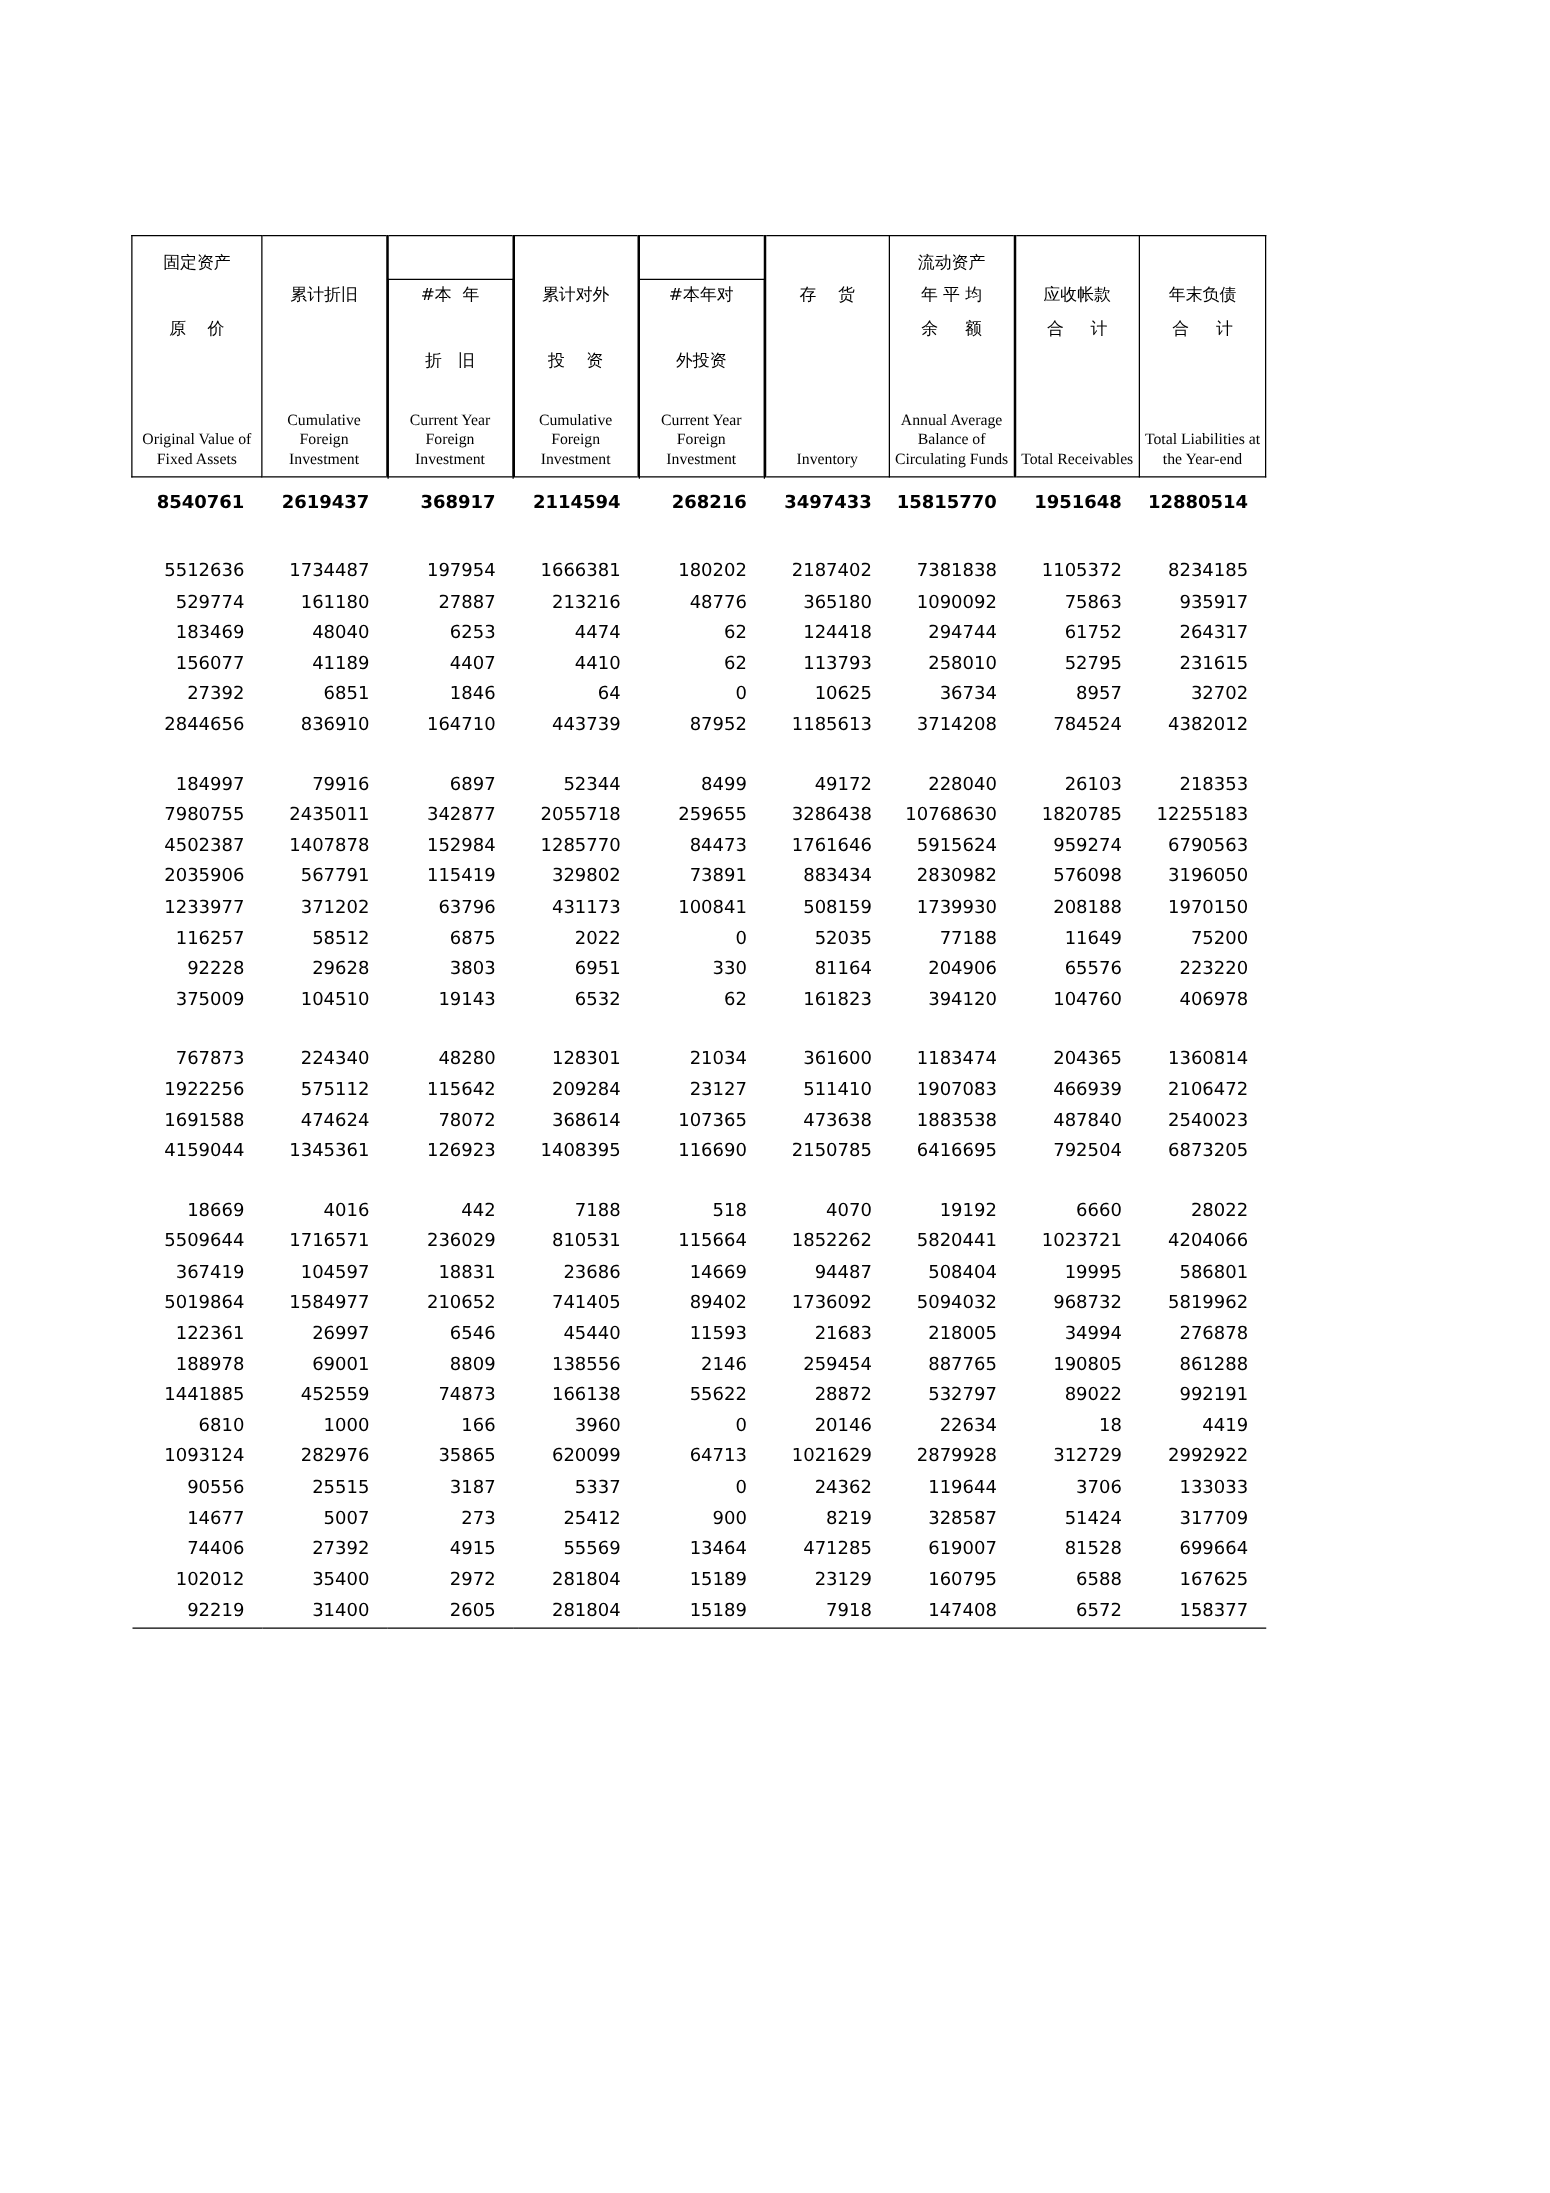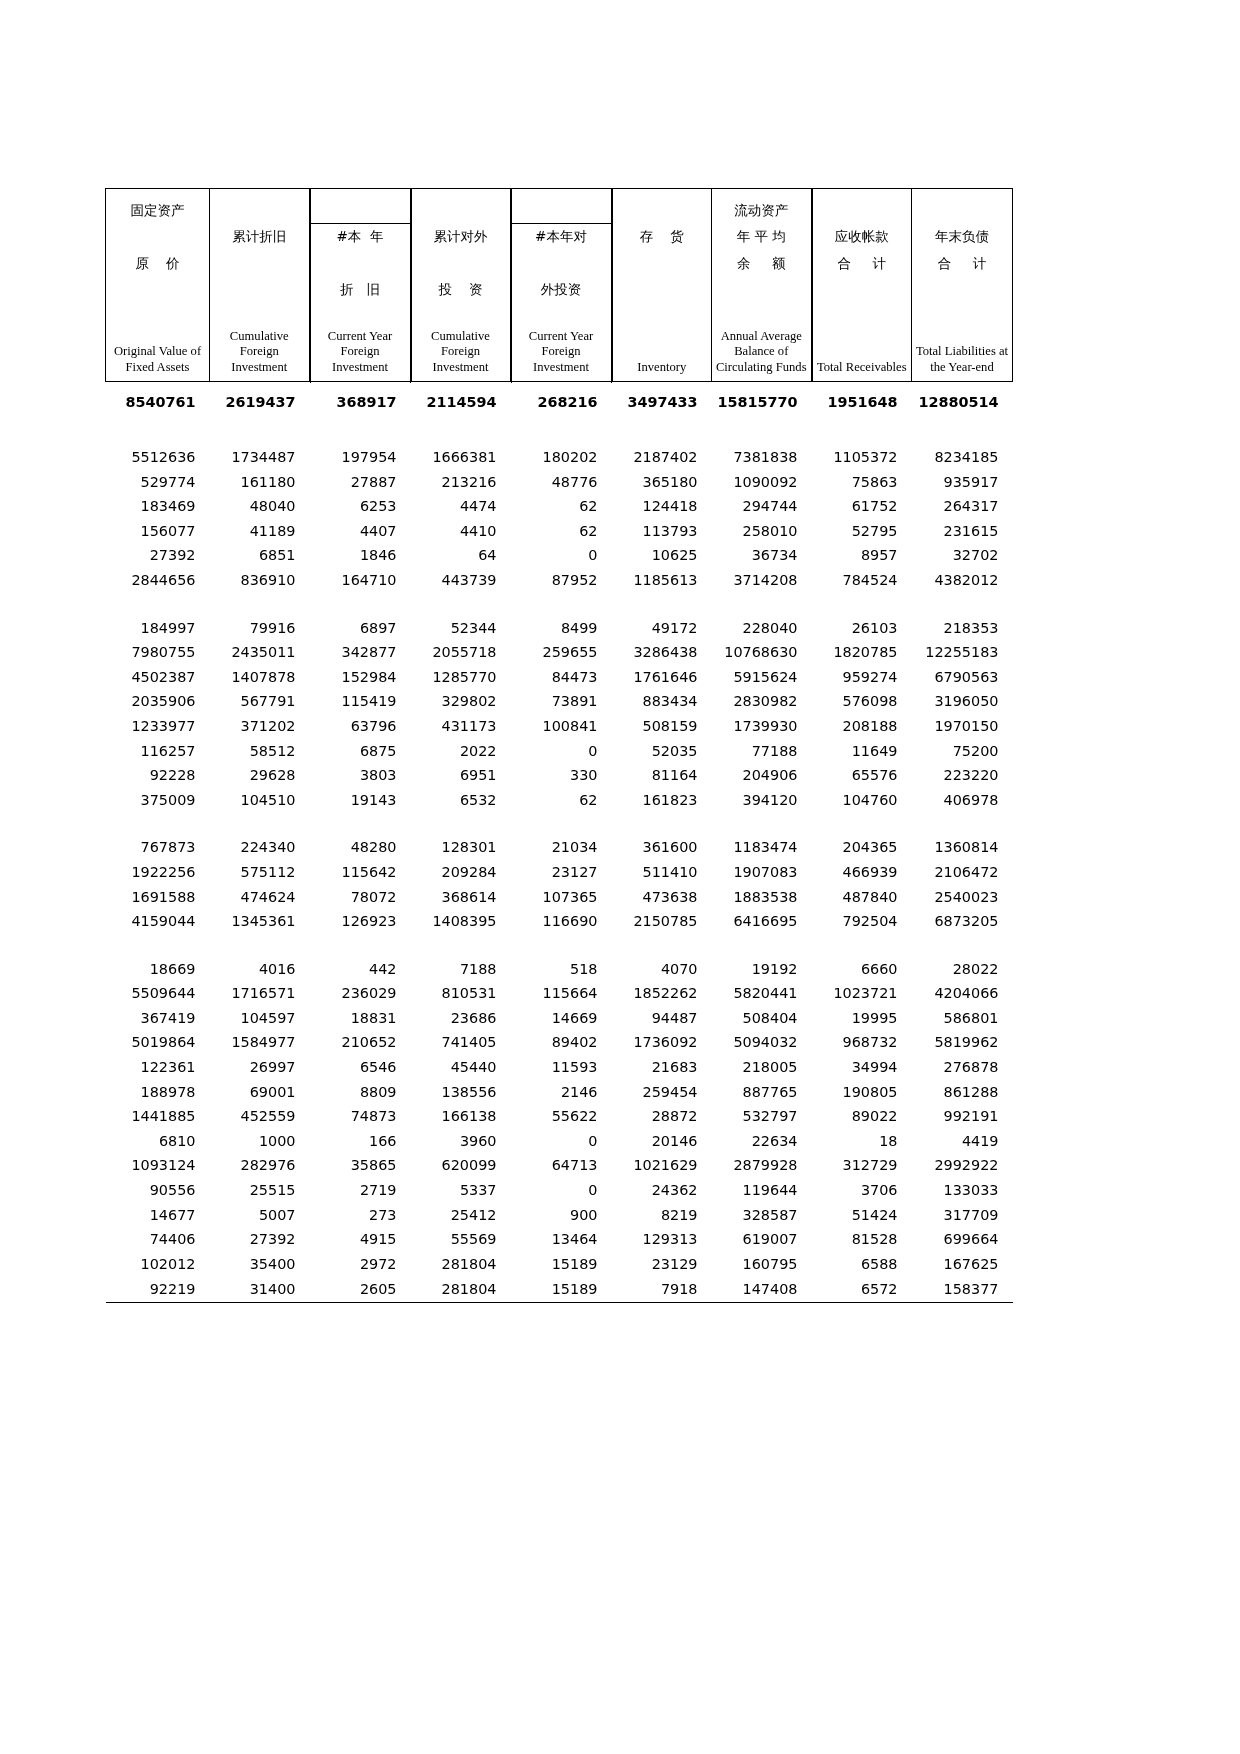--- a/index.html
+++ b/index.html
@@ -542,21 +542,21 @@
             <td class="num">620099</td>
             <td class="num">64713</td>
             <td class="num">1021629</td>
             <td class="num">2879928</td>
             <td class="num">312729</td>
             <td class="num">2992922</td>
           </tr>
           <tr>
             <td class="num">90556</td>
             <td class="num">25515</td>
-            <td class="num">2719</td>
+            <td class="num">3187</td>
             <td class="num">5337</td>
             <td class="num">0</td>
             <td class="num">24362</td>
             <td class="num">119644</td>
             <td class="num">3706</td>
             <td class="num">133033</td>
           </tr>
           <tr>
             <td class="num">14677</td>
             <td class="num">5007</td>
@@ -567,21 +567,21 @@
             <td class="num">328587</td>
             <td class="num">51424</td>
             <td class="num">317709</td>
           </tr>
           <tr>
             <td class="num">74406</td>
             <td class="num">27392</td>
             <td class="num">4915</td>
             <td class="num">55569</td>
             <td class="num">13464</td>
-            <td class="num">129313</td>
+            <td class="num">471285</td>
             <td class="num">619007</td>
             <td class="num">81528</td>
             <td class="num">699664</td>
           </tr>
           <tr>
             <td class="num">102012</td>
             <td class="num">35400</td>
             <td class="num">2972</td>
             <td class="num">281804</td>
             <td class="num">15189</td>

